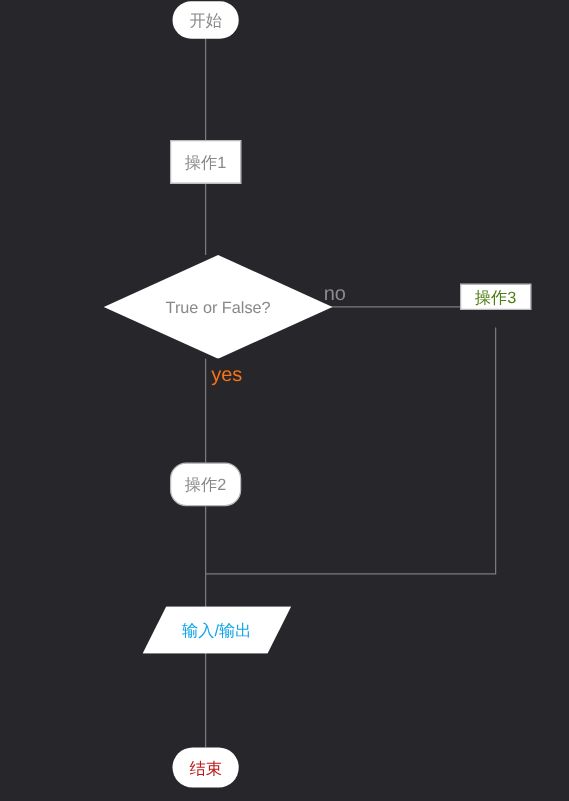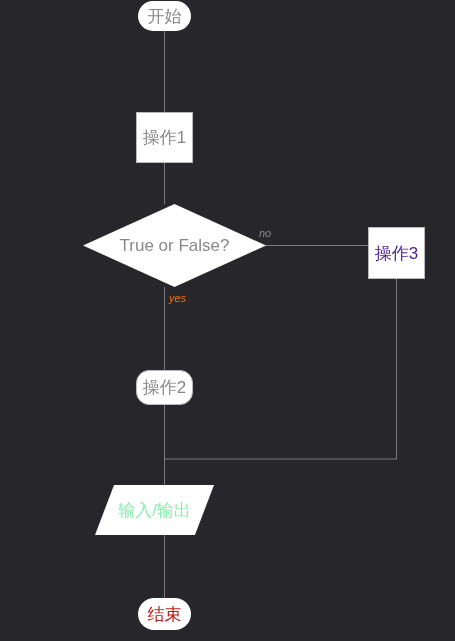--- a/index.html
+++ b/index.html
@@ -26,21 +26,21 @@
     height: 641px;
   }
   .node {
     position: absolute;
     box-sizing: border-box;
     background: #ffffff;
     color: #888888;
     display: flex;
     align-items: center;
     justify-content: center;
-    font-size: 17px;
+    font-size: 13px;
     line-height: 1;
     white-space: nowrap;
     z-index: 3;
   }
   .node-terminator {
     border-radius: 999px;
   }
   .node-process {
     border: 1px solid #b9b9bc;
   }
@@ -75,25 +75,24 @@
     background: #ffffff;
     clip-path: polygon(16% 0%, 100% 0%, 84% 100%, 0% 100%);
   }
   .node-io .node-text {
     position: relative;
     z-index: 2;
   }
   .edge-label {
     position: absolute;
     color: #8b8b90;
-    font-size: 11px;
+    font-size: 16px;
     line-height: 1;
     white-space: nowrap;
     z-index: 4;
-    font-style: italic;
   }
 </style>
 </head>
 <body>
 
 <div id="canvas" style="background: rgb(38, 38, 43);">
 
   <svg id="edges" viewBox="0 0 455 641" width="455" height="641" xmlns="http://www.w3.org/2000/svg">
     <g id="edge-group" fill="none" stroke="#7a7a80" stroke-width="1">
         <path d="M164.5,31 L164.5,112" stroke="#7a7a80" stroke-width="1" fill="none"></path>
@@ -103,38 +102,38 @@
         <path d="M164.5,405 L164.5,502" stroke="#7a7a80" stroke-width="1" fill="none"></path>
         <path d="M396.5,262 L396.5,459 L164.5,459" stroke="#7a7a80" stroke-width="1" fill="none"></path>
         <path d="M164.5,519 L164.5,598" stroke="#7a7a80" stroke-width="1" fill="none"></path>
       </g>
   </svg>
 
   <div class="node node-terminator" style="left: 138px; top: 1px; width: 53px; height: 30px; color: rgb(136, 136, 136); background: rgb(255, 255, 255);">
     <span class="node-text">开始</span>
   </div>
 
-  <div class="node node-process" style="left: 136px; top: 112px; width: 57px; height: 51px; color: rgb(136, 136, 136); background: rgb(255, 255, 255);">
+  <div class="node node-process" style="left: 136px; top: 112px; width: 57px; height: 35px; color: rgb(136, 136, 136); background: rgb(255, 255, 255);">
     <span class="node-text">操作1</span>
   </div>
 
   <div class="node node-decision" style="left: 83px; top: 204px; width: 183px; height: 83px; color: rgb(136, 136, 136); justify-content: center;">
     <span class="diamond-shape" style="background: rgb(255, 255, 255);"></span>
     <span class="node-text">True or False?</span>
   </div>
 
-  <div class="node node-process" style="left: 368px; top: 227px; width: 57px; height: 52px; color: #4c1d95; background: rgb(255, 255, 255);">
+  <div class="node node-process" style="left: 368px; top: 227px; width: 57px; height: 21px; color: #4d7c0f; background: rgb(255, 255, 255);">
     <span class="node-text">操作3</span>
   </div>
 
   <div class="node node-process" style="left: 136px; top: 370px; width: 57px; height: 35px; color: rgb(136, 136, 136); background: rgb(255, 255, 255); border-radius: 13px;">
     <span class="node-text">操作2</span>
   </div>
 
-  <div class="node node-io" style="left: 95px; top: 485px; width: 119px; height: 50px; color: #86efac;">
+  <div class="node node-io" style="left: 114px; top: 485px; width: 119px; height: 38px; color: #0ea5e9;">
     <span class="para-shape" style="background: rgb(255, 255, 255);"></span>
     <span class="node-text">输入/输出</span>
   </div>
 
   <div class="node node-terminator" style="left: 138px; top: 598px; width: 53px; height: 32px; color: #b91c1c; background: rgb(255, 255, 255);">
     <span class="node-text">结束</span>
   </div>
 
   <div class="edge-label" style="left: 259px; top: 228px; color: rgb(139, 139, 144);">no</div>
   <div class="edge-label" style="left: 169px; top: 293px; color: #f97316;">yes</div>

